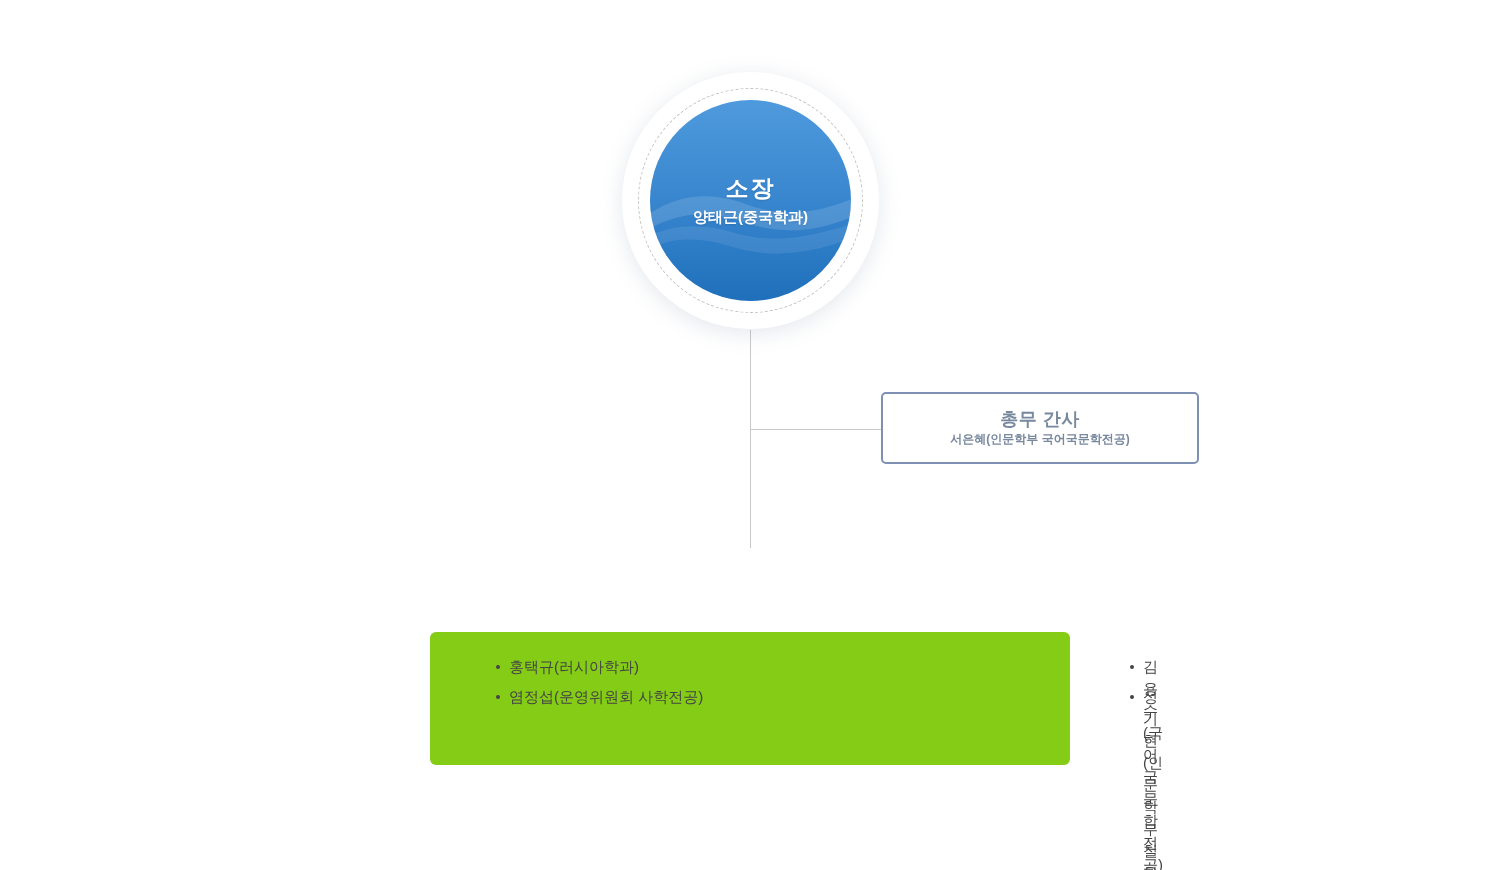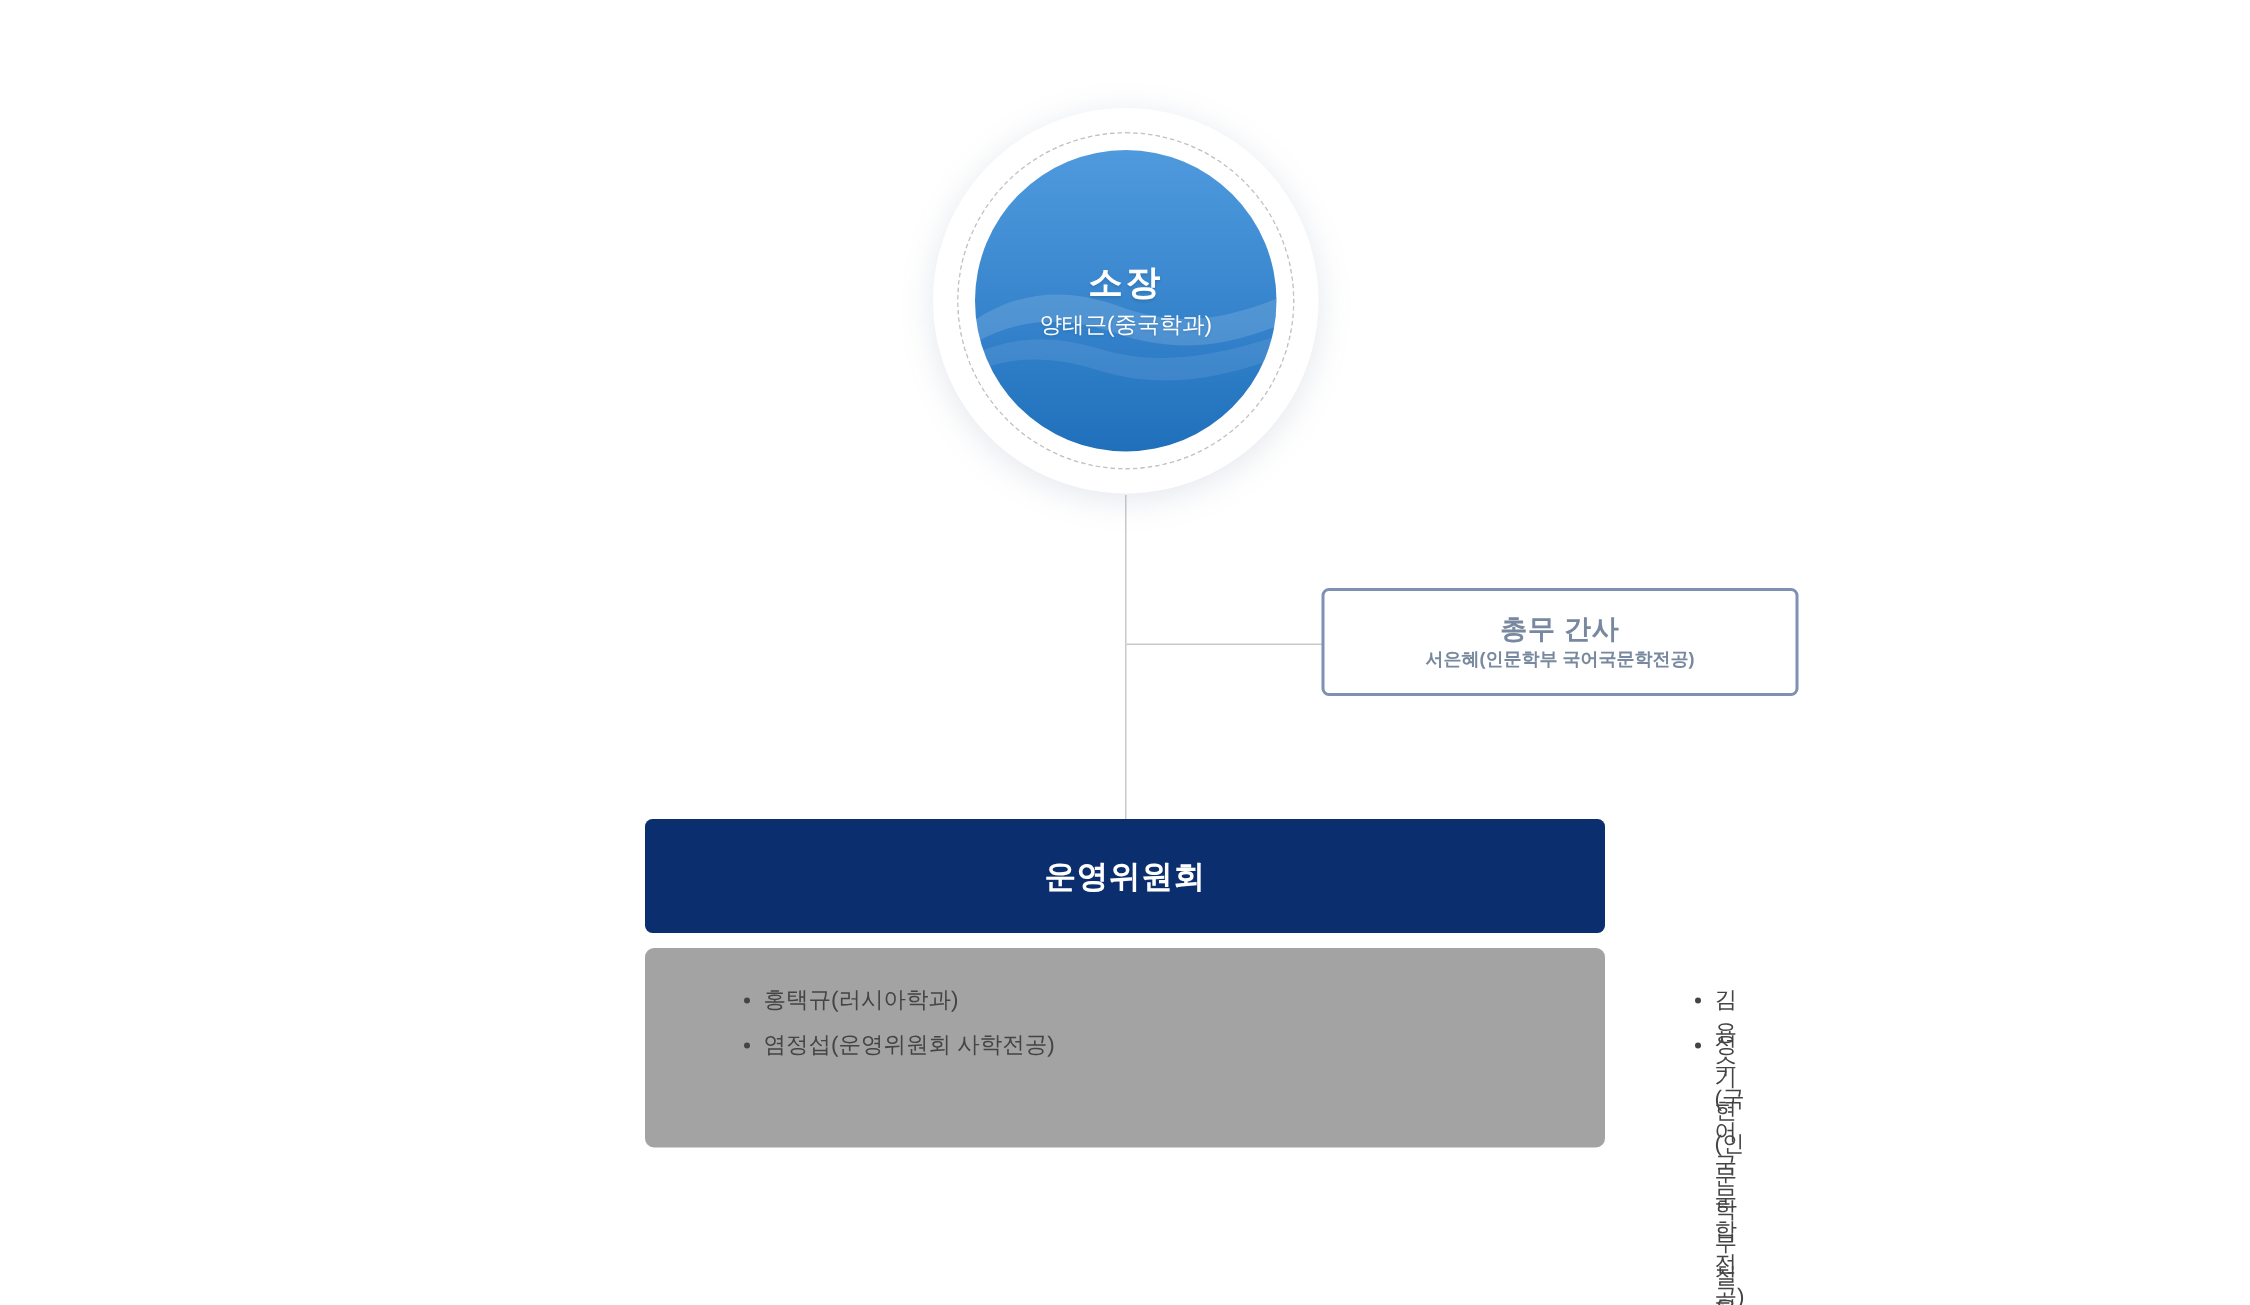--- a/index.html
+++ b/index.html
@@ -93,21 +93,21 @@
     font-weight: bold;
     letter-spacing: 2px;
     line-height: 1.2;
     text-shadow: 0 1px 2px rgba(0,0,0,0.12);
   }
   .director-name {
     position: relative;
     z-index: 2;
     color: #ffffff;
     font-size: 15px;
-    font-weight: normal;
+    font-weight: bold;
     margin-top: 5px;
     line-height: 1.2;
     text-shadow: 0 1px 2px rgba(0,0,0,0.12);
   }
 
   
   .secretary-box {
     position: absolute;
     left: 881px;
     top: 392px;
@@ -155,21 +155,21 @@
     font-weight: bold;
     letter-spacing: 0.5px;
   }
 
   .committee-panel {
     position: absolute;
     left: 430px;
     top: 632px;
     width: 640px;
     height: 133px;
-    background: #a3a3a3;
+    background: #84cc16;
     border-radius: 6px;
   }
   .committee-columns {
     position: absolute;
     left: 0;
     top: 24px;
     width: 100%;
     display: flex;
   }
   .committee-col {
@@ -225,23 +225,20 @@
       <div class="director-role">소장</div>
       <div class="director-name">양태근(중국학과)</div>
     </div>
   </div>
 
   <div class="secretary-box">
     <div class="secretary-role">총무 간사</div>
     <div class="secretary-name">서은혜(인문학부 국어국문학전공)</div>
   </div>
 
-  <div class="committee-header">
-    <div class="committee-title">운영위원회</div>
-  </div>
 
   <div class="committee-panel">
     <div class="committee-columns">
       <div class="committee-col left">
           <div class="member-item">
             <span class="member-bullet"></span>
             <span class="member-label">홍택규(러시아학과)</span>
           </div>
           <div class="member-item">
             <span class="member-bullet"></span>

